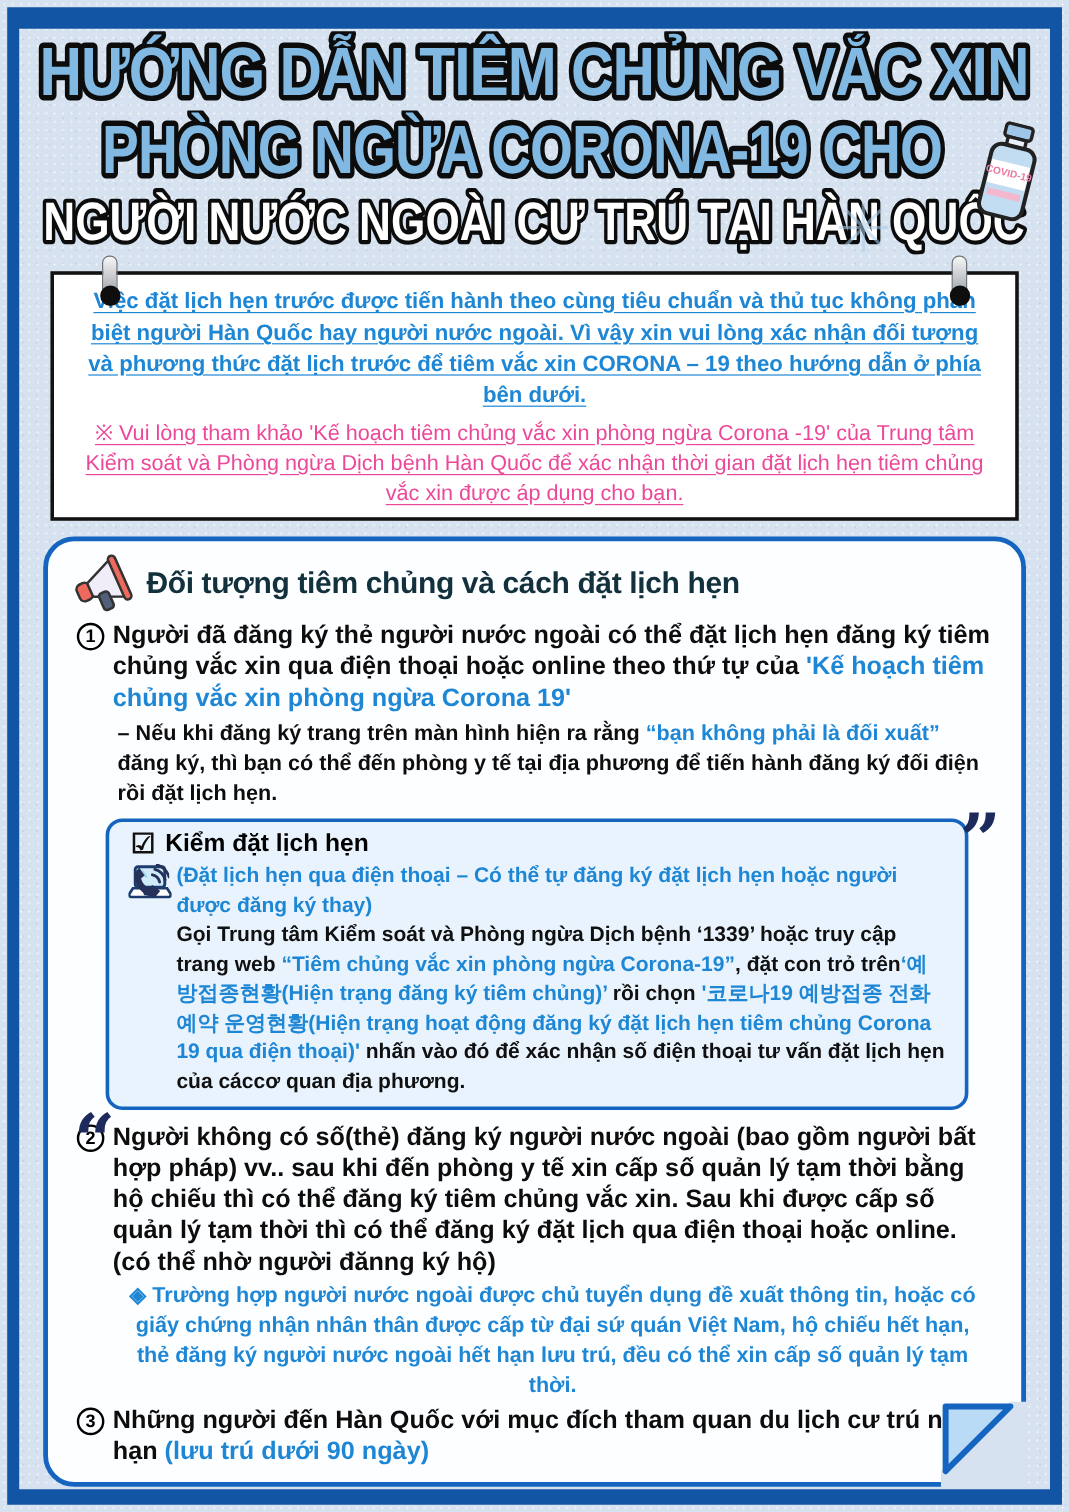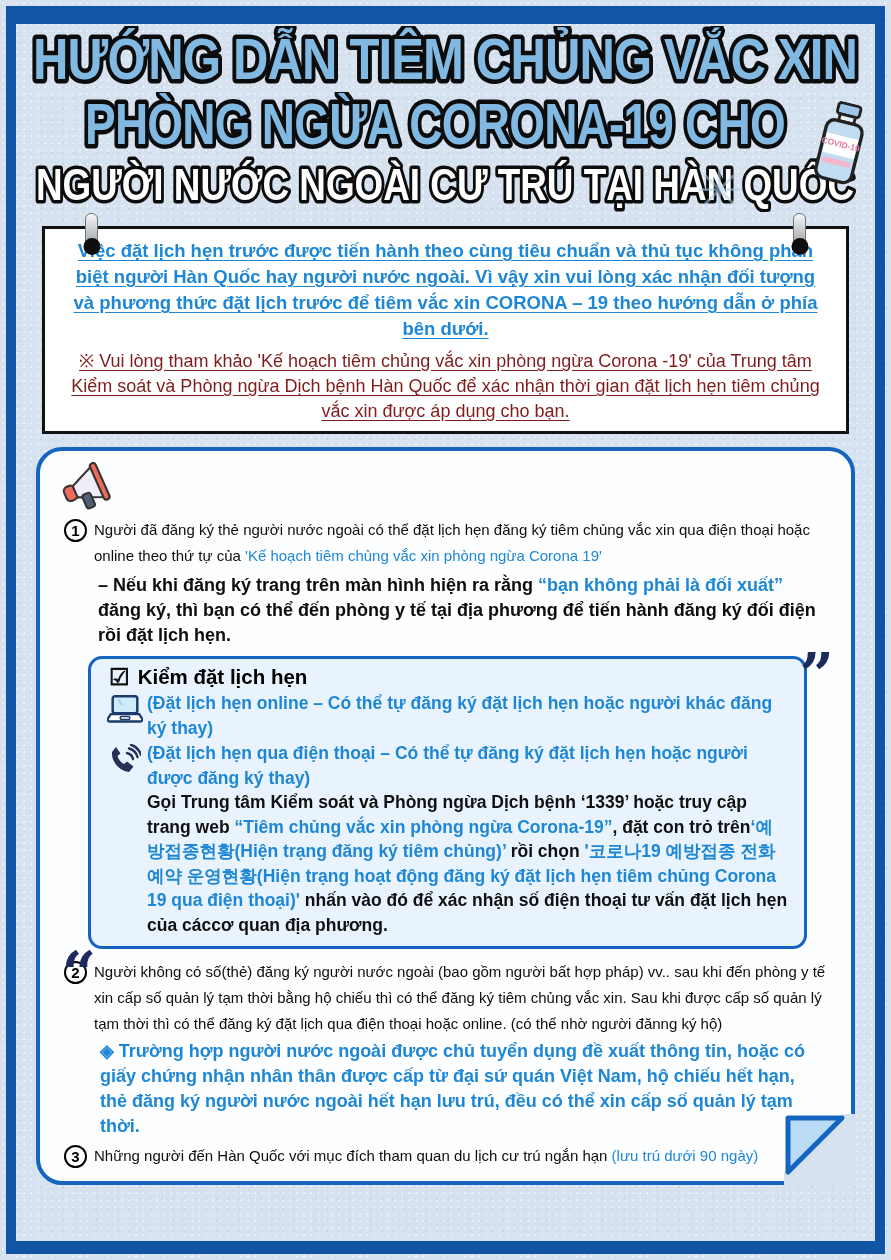--- a/index.html
+++ b/index.html
@@ -25,41 +25,41 @@
   .t-blue{fill:#82b9e2;stroke-width:9px;font-size:57px;letter-spacing:-1px;}
   .t-white{fill:#ffffff;stroke-width:7px;font-size:45px;}
   .vial{position:absolute;right:6px;top:76px;transform:rotate(14deg);z-index:5;}
   .snowflake{position:absolute;right:128px;top:132px;font-size:56px;color:#aacdea;opacity:.55;z-index:0;}
 
   
   .notice-box{position:relative;margin:14px 22px 0;background:#fff;border:3px solid #121212;
     padding:9px 18px 7px;text-align:center;}
   .notice-main{margin:0;color:#1e87d5;font-weight:700;font-size:18.5px;line-height:26px;
     text-decoration:underline;text-underline-offset:3px;}
-  .notice-ref{margin:7px 0 0;color:#7f1d1d;font-weight:400;font-size:18px;line-height:25px;
+  .notice-ref{margin:7px 0 0;color:#ec4899;font-weight:400;font-size:18px;line-height:25px;
     text-decoration:underline;text-underline-offset:3px;}
   .pin{position:absolute;top:-16px;width:13px;height:38px;border-radius:6px;
     background:linear-gradient(180deg,#f7f7f7,#b9bcc0 60%,#8f9499);border:1px solid #6f7478;}
   .pin::after{content:"";position:absolute;bottom:-5px;left:50%;transform:translateX(-50%);
     width:17px;height:17px;border-radius:50%;background:#0e0e0e;}
   .pin-left{left:40px;}
   .pin-right{right:40px;}
 
   
   .main-box{position:relative;margin:13px 16px 0;background:#fdfeff;border:4px solid #1565c0;
     border-radius:26px;padding:8px 16px 10px;}
   .sec-header{display:flex;align-items:center;gap:8px;margin:0 0 4px 2px;}
   .sec-header h2{margin:0;font-size:25px;font-weight:700;color:#13313d;letter-spacing:-.3px;}
   .item{display:flex;margin:4px 4px 2px 8px;}
   .cnum{flex:0 0 auto;width:23px;height:23px;margin-top:2px;border:2.5px solid #000;border-radius:50%;
     display:flex;align-items:center;justify-content:center;font-size:15px;font-weight:700;color:#000;}
-  .item p{flex:1;margin:0 0 0 7px;font-size:15px;font-weight:400;color:#0d0d0d;line-height:26px;}
+  .item p{flex:1;margin:0 0 0 7px;font-size:21px;font-weight:700;color:#0d0d0d;line-height:26px;}
   .blue{color:#1e87d5;}
   .subline{margin:4px 10px 2px 42px;font-size:18px;font-weight:700;color:#0d0d0d;line-height:25px;}
-  .diamond-note{margin:2px 14px 2px 44px;font-size:18px;font-weight:700;color:#1e87d5;line-height:25px;}
+  .diamond-note{margin:2px 14px 2px 44px;font-size:18px;font-weight:700;color:#1e87d5;line-height:25px;text-align:center;}
 
   
   .booking{position:relative;margin:8px 28px 10px 32px;background:#e9f3fd;border:3.5px solid #1565c0;
     border-radius:14px;padding:6px 14px 9px 14px;}
   .bq{position:absolute;font-family:"DejaVu Serif",serif;font-weight:bold;font-size:60px;
     color:#1d2a5e;line-height:1;z-index:6;}
   .bq-tr{top:-14px;right:-30px;}
   .bq-bl{bottom:-28px;left:-30px;transform:rotate(180deg);}
   .bk-title{display:flex;align-items:center;gap:8px;margin:0 0 2px 4px;font-size:20.5px;font-weight:700;color:#000;}
   .bk-check{font-size:23px;line-height:1;color:#111;}
@@ -110,20 +110,21 @@
     <section class="main-box">
       <div class="sec-header">
         <svg width="56" height="54" viewBox="0 0 64 60">
           <g transform="rotate(-24 32 30)">
             <rect x="6" y="22" width="13" height="17" rx="5" fill="#ee6a5c" stroke="#333" stroke-width="2.4"></rect>
             <polygon points="18,24 46,12 46,50 18,38" fill="#f1edf8" stroke="#333" stroke-width="2.4"></polygon>
             <rect x="45" y="9" width="7" height="45" rx="3.5" fill="#ee6a5c" stroke="#333" stroke-width="2.4"></rect>
             <rect x="23" y="38" width="10" height="17" rx="3" fill="#51607a" stroke="#333" stroke-width="2.4"></rect>
           </g>
         </svg>
+        <h2>Đối tượng tiêm chủng và cách đặt lịch hẹn</h2>
       </div>
 
       <div class="item">
         <span class="cnum">1</span>
         <p><span>Người đã đăng ký thẻ người nước ngoài có thể đặt lịch hẹn đăng ký tiêm chủng vắc xin qua điện thoại hoặc online theo thứ tự của </span><span class="blue">'Kế hoạch tiêm chủng vắc xin phòng ngừa Corona 19'</span></p>
       </div>
       <p class="subline"><span>– Nếu khi đăng ký trang trên màn hình hiện ra rằng </span><span class="blue">“bạn không phải là đối xuất”</span><span> đăng ký, thì bạn có thể đến phòng y tế tại địa phương để tiến hành đăng ký đối điện rồi đặt lịch hẹn.</span></p>
 
       <div class="booking">
         <span class="bq bq-tr">”</span>
@@ -134,21 +135,20 @@
           <span>Kiểm đặt lịch hẹn</span>
         </div>
 
         <div class="qrow">
           <svg class="qicon" width="36" height="30" viewBox="0 0 38 30">
             <rect x="6" y="1.5" width="26" height="18" rx="2.5" fill="#cfeaf9" stroke="#1c3c6e" stroke-width="2.6"></rect>
             <line x1="12" y1="5" x2="16" y2="11" stroke="#9fd2ef" stroke-width="2"></line>
             <path d="M4 20.5 h30 l3.2 5 a2 2 0 0 1 -1.8 2.7 H2.6 a2 2 0 0 1 -1.8 -2.7 z" fill="#ffffff" stroke="#1c3c6e" stroke-width="2.4"></path>
             <rect x="14" y="23" width="10" height="3" rx="1.2" fill="#fff" stroke="#1c3c6e" stroke-width="1.6"></rect>
           </svg>
-          <p class="bk-blue">(Đặt lịch hẹn online – Có thể tự đăng ký đặt lịch hẹn hoặc người khác đăng ký thay)</p>
         </div>
 
         <div class="qrow">
           <svg class="qicon" width="34" height="34" viewBox="0 0 34 34">
             <path d="M5 8 c-1 9 7 19 17 20 l4.5 -5.5 -6.5 -5 -3 2.5 c-3.5 -2 -5.5 -4.5 -6.5 -8 l3 -2.5 -4.5 -6.5 z" fill="#263159"></path>
             <path d="M20 9 a8 8 0 0 1 6 6" fill="none" stroke="#263159" stroke-width="2.4" stroke-linecap="round"></path>
             <path d="M22 4.5 a12 12 0 0 1 8.5 8.5" fill="none" stroke="#263159" stroke-width="2.4" stroke-linecap="round"></path>
             <path d="M24 0.8 a16 16 0 0 1 10 10" fill="none" stroke="#263159" stroke-width="2.4" stroke-linecap="round"></path>
           </svg>
           <p class="bk-blue">(Đặt lịch hẹn qua điện thoại – Có thể tự đăng ký đặt lịch hẹn hoặc người được đăng ký thay)</p>

